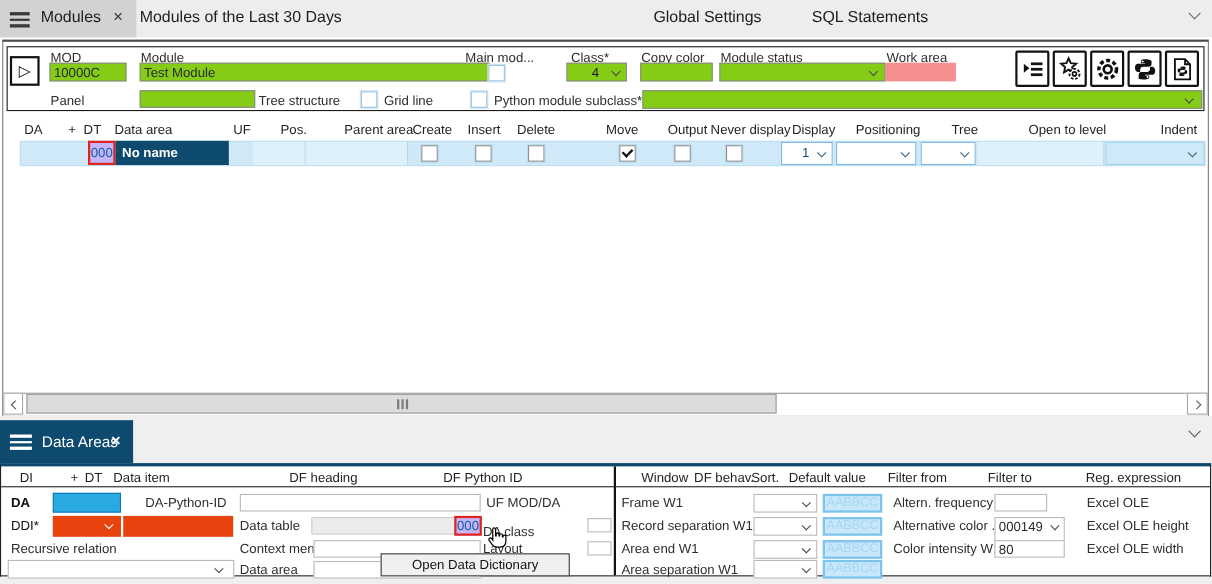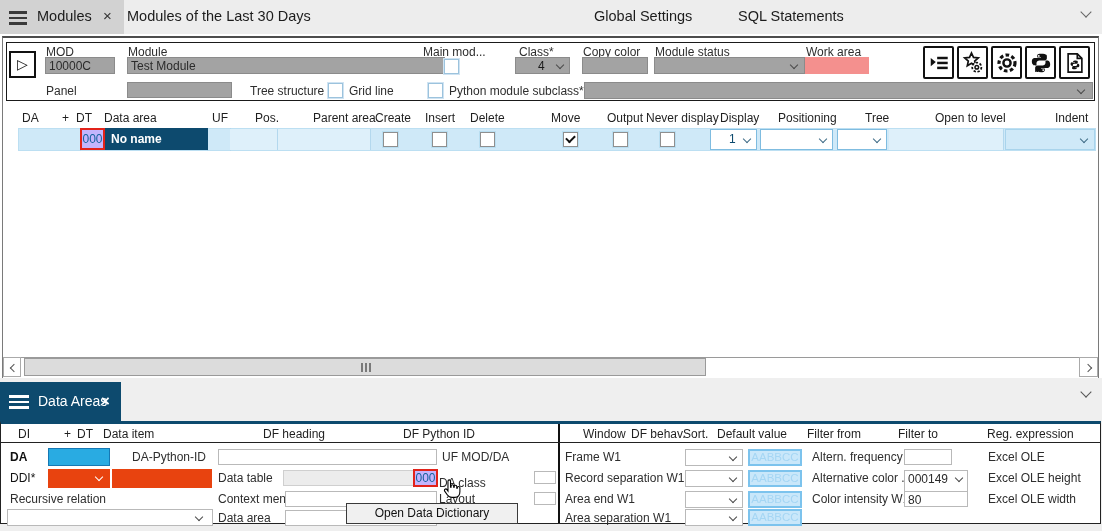--- a/index.html
+++ b/index.html
@@ -1,21 +1,21 @@
 <!DOCTYPE html>
 <html><head>
 <meta charset="utf-8">
 <style>
   html,body{margin:0;padding:0;background:#fff;}
   #root{position:relative;width:1102px;height:531px;overflow:hidden;
         font-family:"Liberation Sans",sans-serif;font-size:12px;color:#2b2b2b;background:#fff;}
   .a{position:absolute;}
   .lbl{position:absolute;white-space:nowrap;font-size:12px;color:#2e2e2e;}
   .hdr{position:absolute;white-space:nowrap;font-size:12px;color:#1f1f1f;}
-  .tan{position:absolute;background:#a3a3a3;border:1px solid #8b8b8b;box-sizing:border-box;}
+  .tan{position:absolute;background:#84cc16;border:1px solid #8b8b8b;box-sizing:border-box;}
   .fld{position:absolute;background:#fff;border:1px solid #b9b9b9;box-sizing:border-box;}
   .gfld{position:absolute;background:#ececec;border:1px solid #cfcfcf;box-sizing:border-box;}
   .cb{position:absolute;width:13px;height:13px;background:#fff;border:1px solid #8f8f8f;
       box-sizing:content-box;box-shadow:0 0 0 1px #b9def1;}
   .cbw{box-shadow:0 0 0 1px #cfe3f2;}
   .checked::after{content:"";position:absolute;left:2px;top:2px;width:7px;height:4px;
       border-left:2px solid #111;border-bottom:2px solid #111;transform:rotate(-45deg);}
   .chev{position:absolute;width:5px;height:5px;border-right:1.7px solid #4a4a4a;
       border-bottom:1.7px solid #4a4a4a;transform:rotate(45deg);}
   .chevb{border-color:#3e6b86;}
@@ -118,21 +118,21 @@
       <path d="M14.5 2v5h5" fill="none" stroke="#111" stroke-width="1.8"></path>
       <g transform="translate(6.2,8.2) scale(0.48)">
         <path d="M11.9 2c-4.3 0-4 1.9-4 1.9v2h4.1v.6H5.6S2 6.1 2 10.4s3.2 4.2 3.2 4.2h1.9v-2s-.1-3.2 3.1-3.2h5.2s3 0 3-2.9V4.4S19 2 11.9 2z" fill="#111"></path>
         <path d="M12.1 22c4.3 0 4-1.9 4-1.9v-2H12v-.6h6.4S22 17.9 22 13.6s-3.2-4.2-3.2-4.2h-1.9v2s.1 3.2-3.1 3.2H8.6s-3 0-3 2.9v4.1S5 22 12.1 22z" fill="#111"></path>
       </g>
     </svg>
   </div>
 
   <span class="lbl" style="left:46px;top:84px;">Panel</span>
   <div class="tan" style="left:127px;top:82px;width:105px;height:16px;"></div>
-  <span class="lbl" style="left:250px;top:84px;">Tree structure</span>
+  <span class="lbl" style="left:235px;top:84px;">Tree structure</span>
   <span class="cb cbw" style="left:328px;top:83px;border-color:#9cc3dd;"></span>
   <span class="lbl" style="left:349px;top:84px;">Grid line</span>
   <span class="cb cbw" style="left:428px;top:83px;border-color:#9cc3dd;"></span>
   <span class="lbl" style="left:449px;top:84px;">Python module subclass*</span>
   <div class="tan" style="left:584px;top:82px;width:509px;height:17px;padding:1px 4px;">
     <span class="chev" style="right:8px;top:4px;"></span>
   </div>
 
   <span class="hdr" style="left:22px;top:111px;">DA</span>
   <span class="hdr" style="left:62px;top:111px;">+</span>

